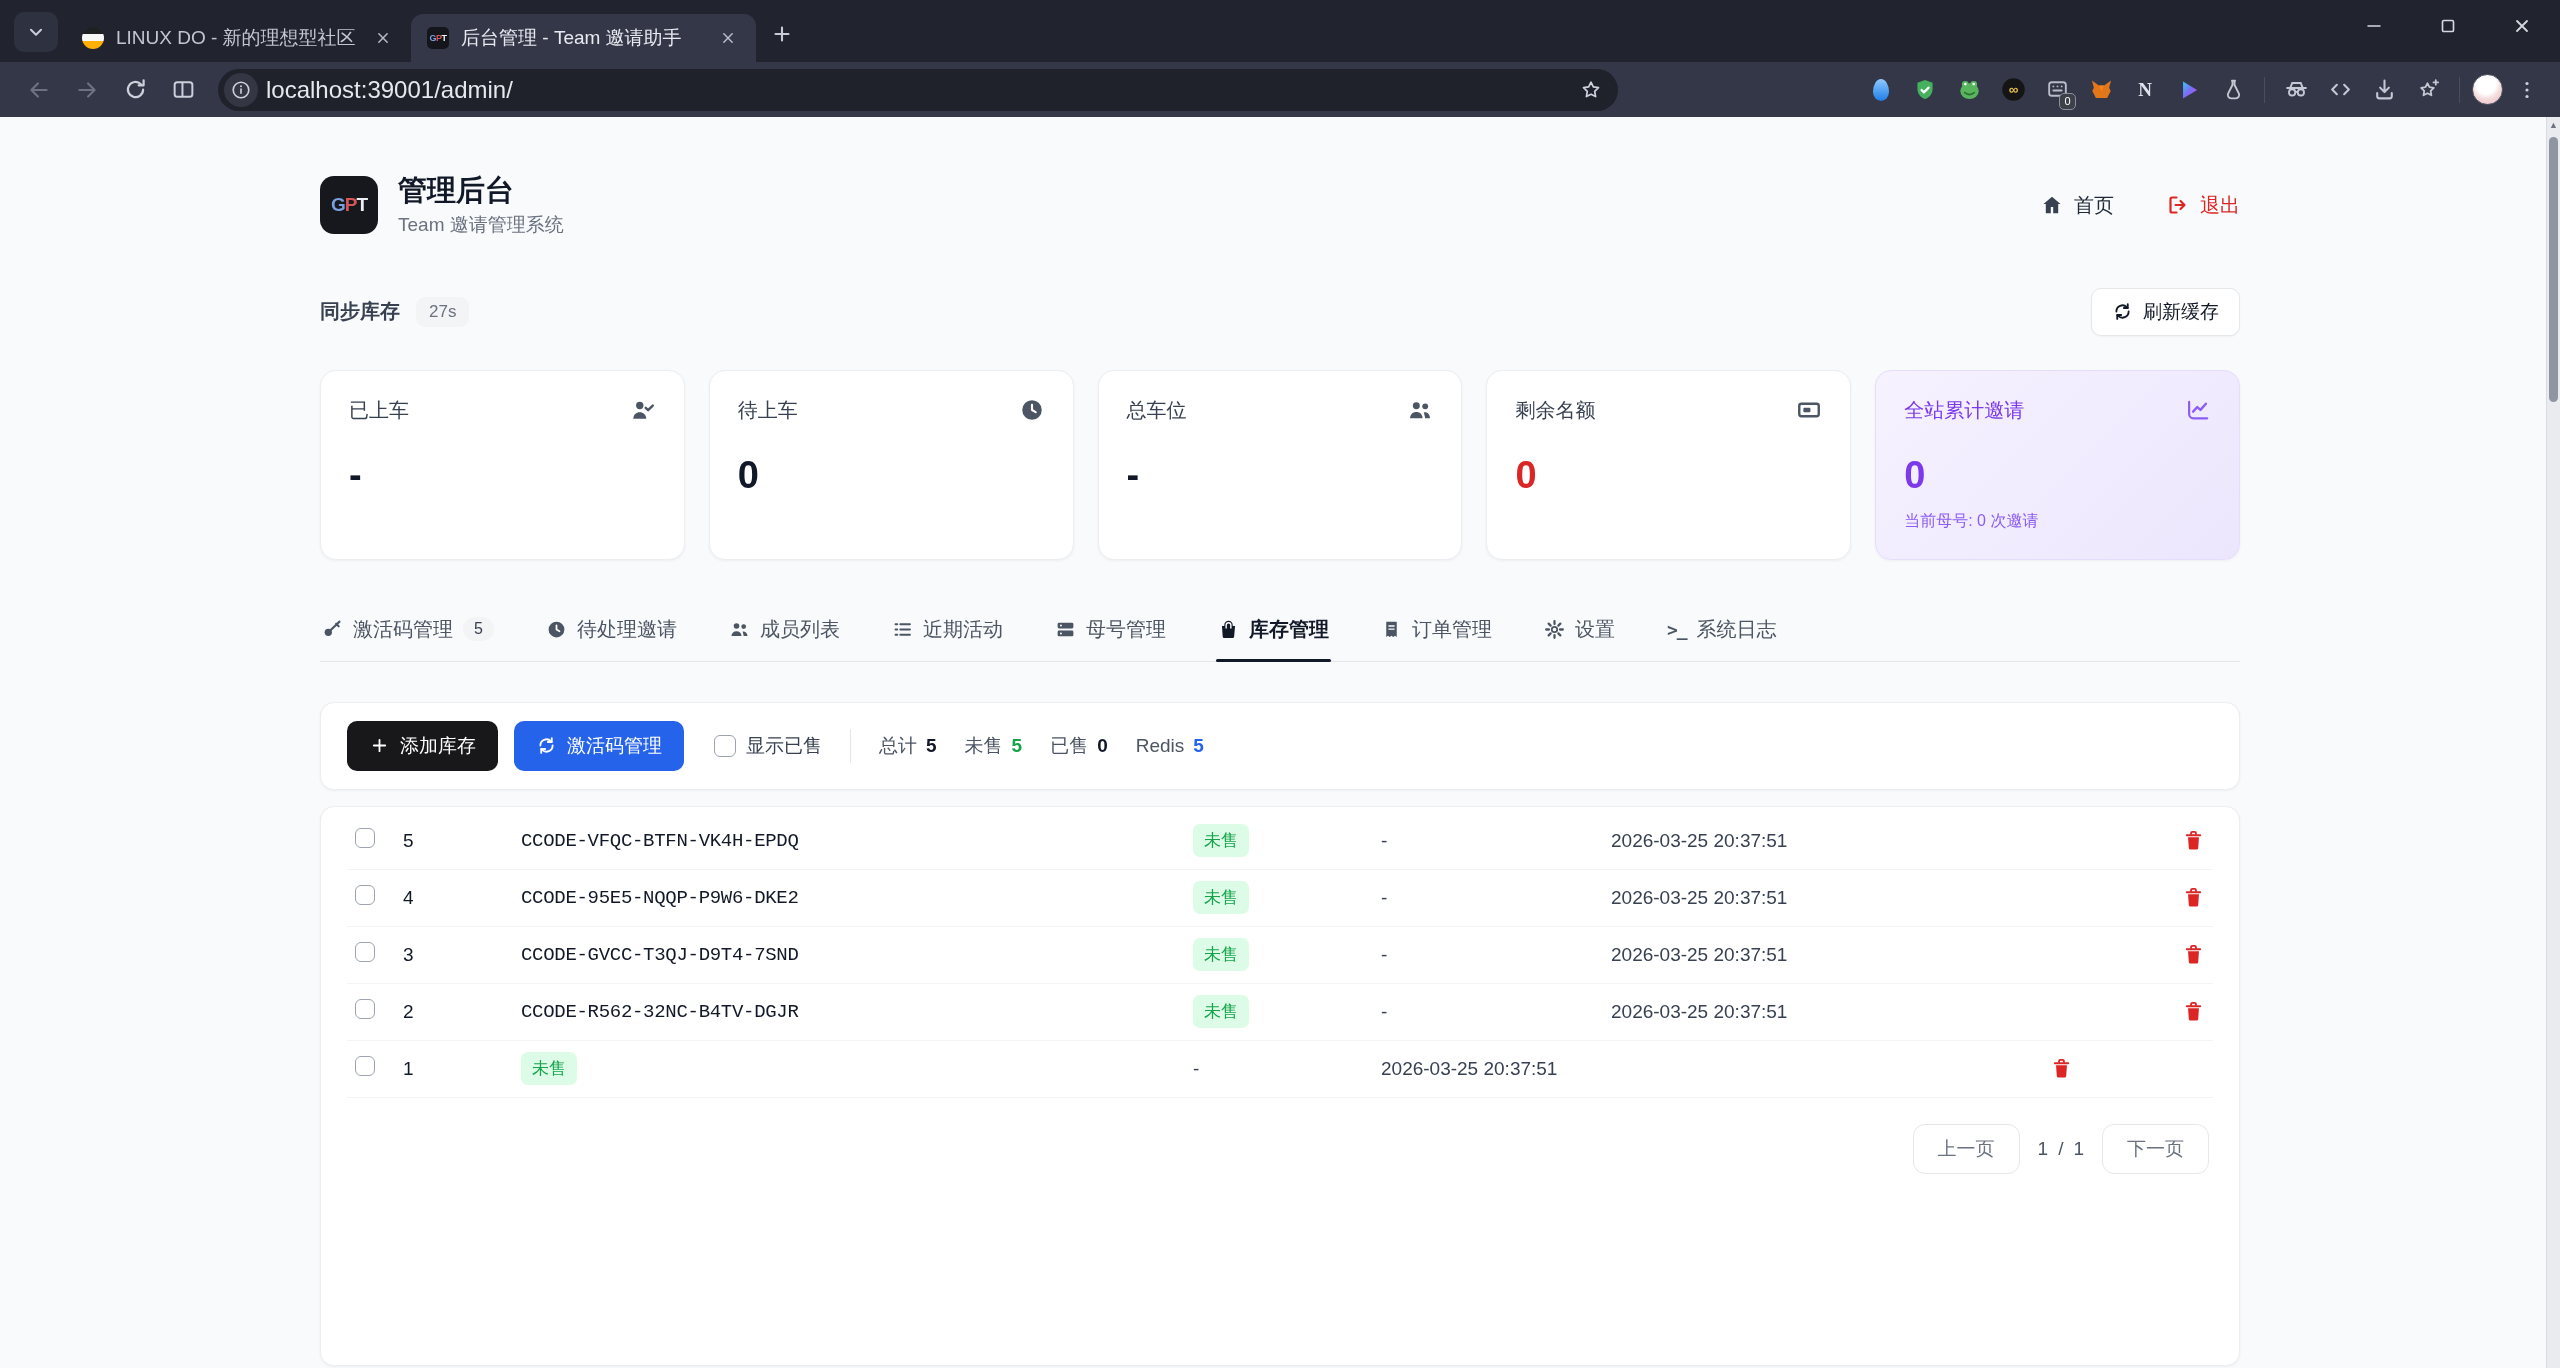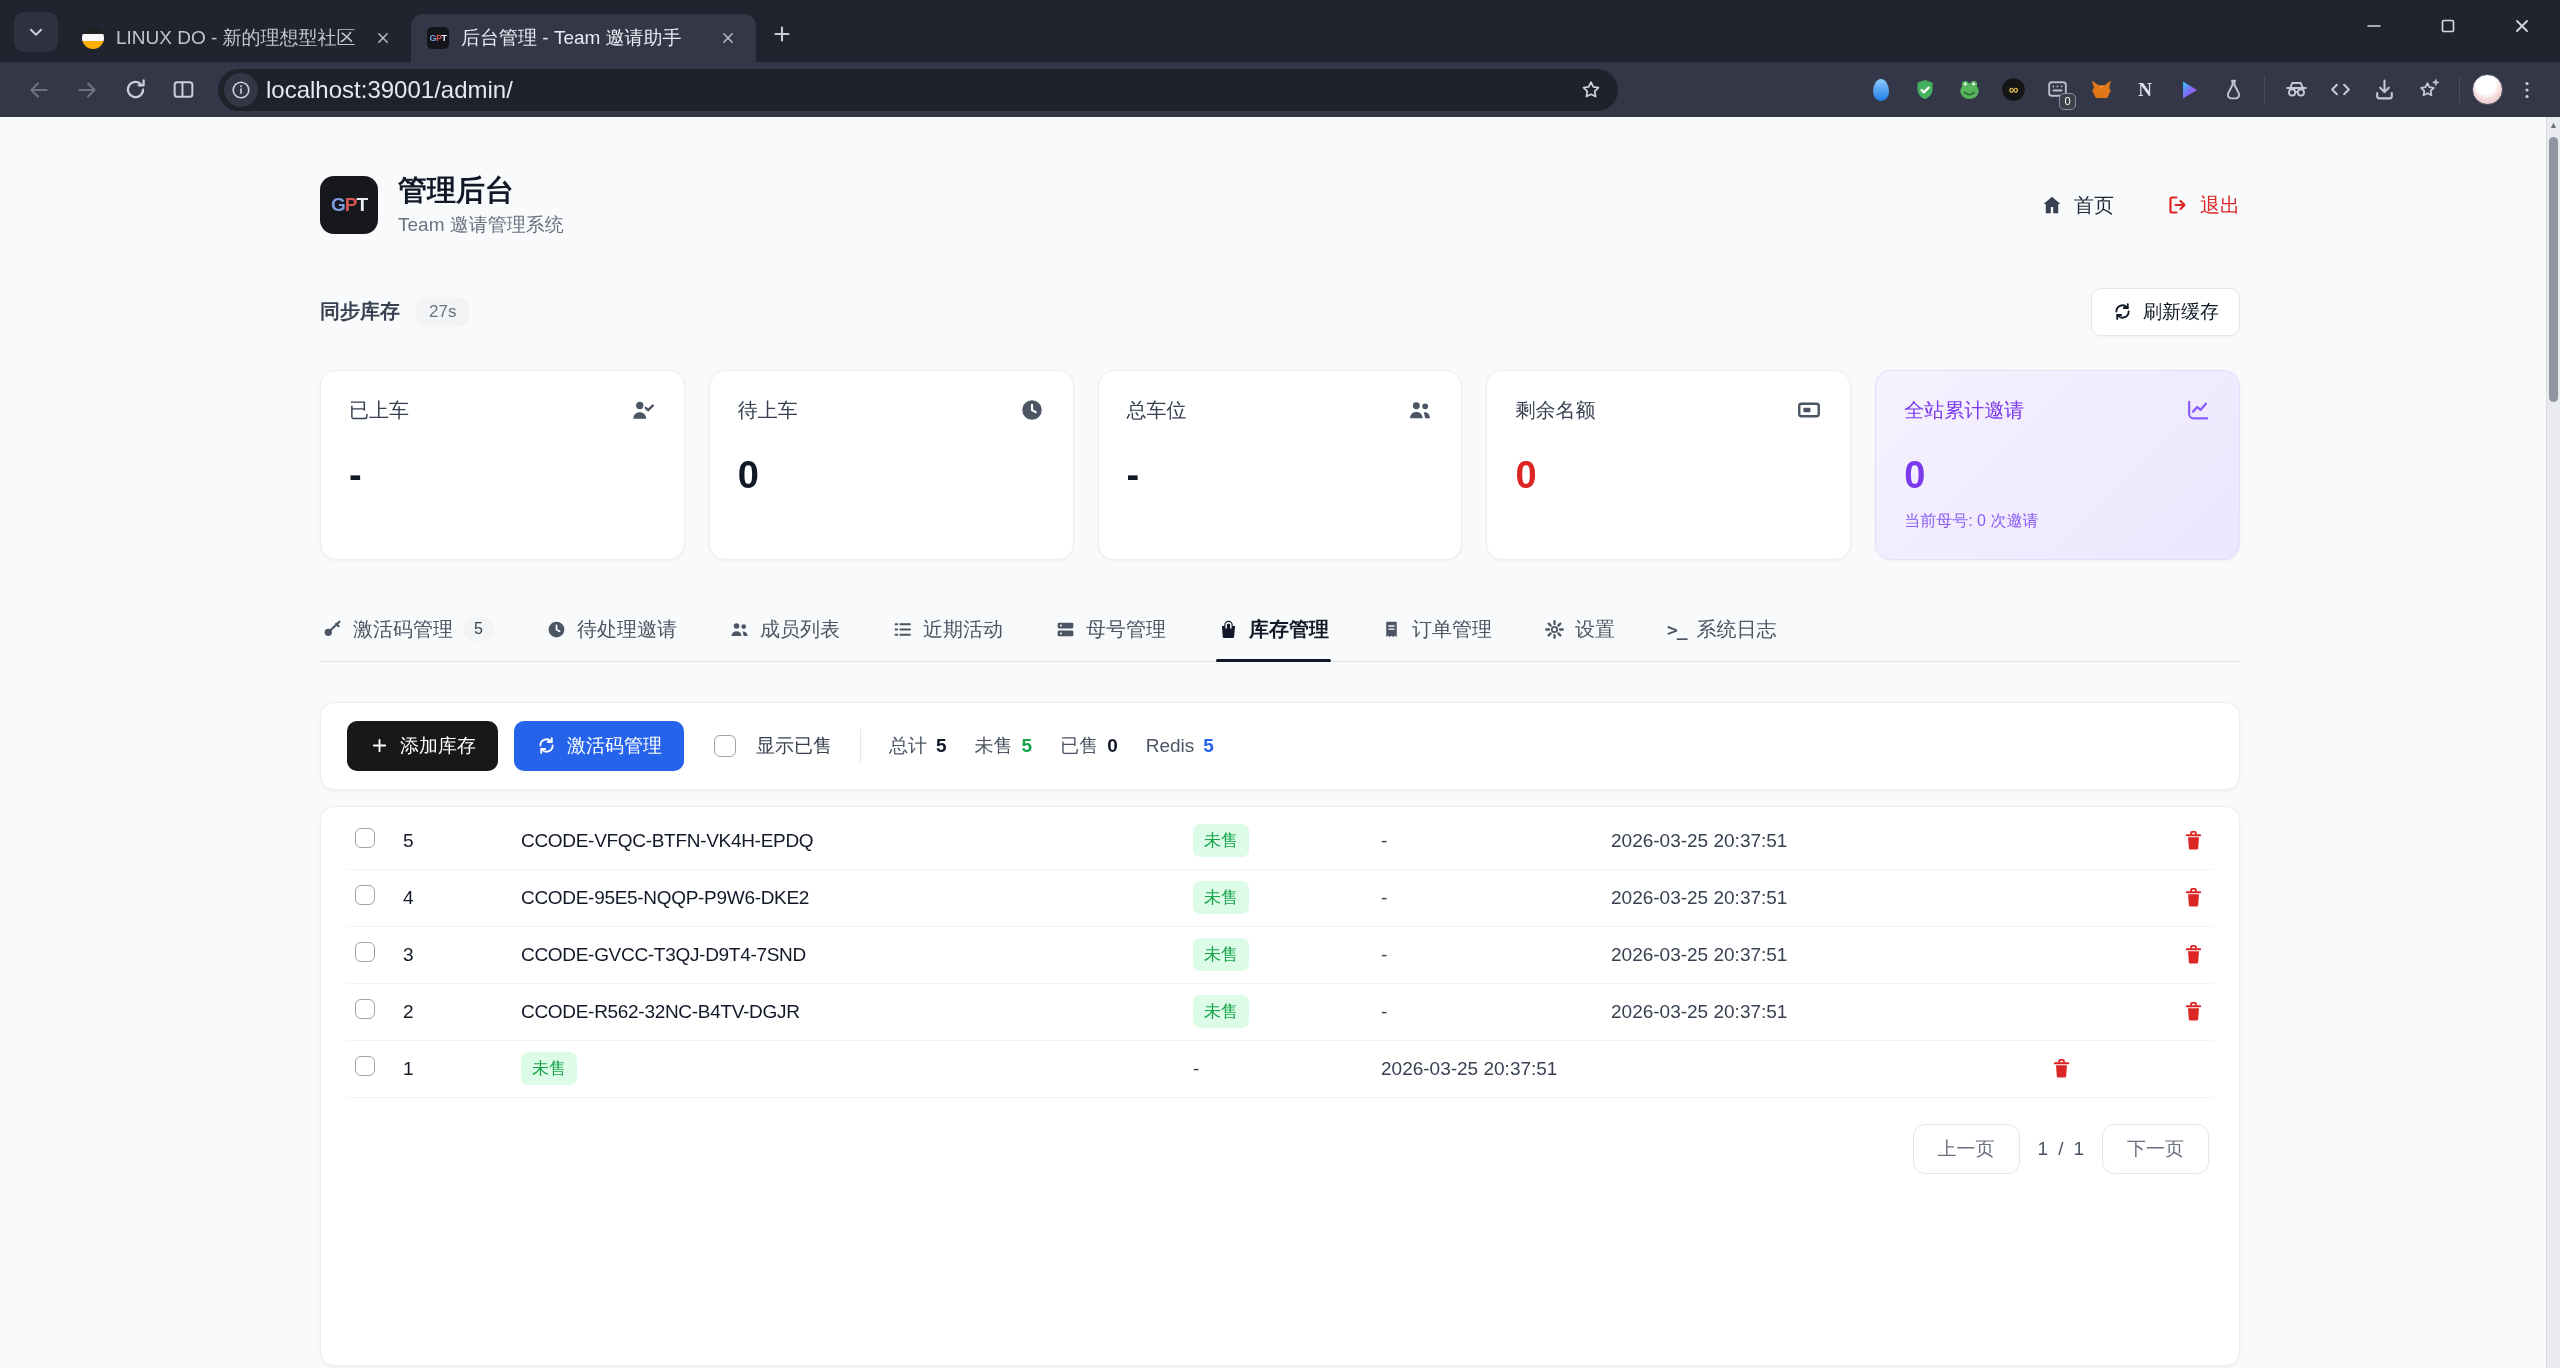--- a/index.html
+++ b/index.html
@@ -76,34 +76,34 @@
   .navtab.active .nticon { color:#111827; }
   .navtab.active::after { content:""; position:absolute; left:0; right:0; bottom:-1px; height:3px; background:#111827; border-radius:2px; }
   .nav-badge { background:#f3f4f6; color:#374151; font-size:16px; padding:3px 11px; border-radius:999px; }
   .term { font-family:"DejaVu Sans Mono",monospace; font-weight:700; font-size:18px; letter-spacing:-1px; }
 
   .panel { background:#fff; border:1px solid #eceef1; border-radius:14px; box-shadow:0 1px 3px rgba(0,0,0,.05); }
   .panel.toolbar-card { margin-top:40px; padding:18px 26px; display:flex; align-items:center; gap:16px; }
   .btn { display:flex; align-items:center; gap:10px; border:none; border-radius:10px; height:50px; padding:0 22px; font-size:19px; cursor:pointer; }
   .btn-dark { background:#18181b; color:#fff; }
   .btn-blue { background:#2563eb; color:#fff; }
-  .check-wrap { display:flex; align-items:center; gap:20px; margin-left:14px; cursor:pointer; }
+  .check-wrap { display:flex; align-items:center; gap:10px; margin-left:14px; cursor:pointer; }
   .checkbox { width:22px; height:22px; border:1.5px solid #9ca3af; border-radius:6px; background:#fff; }
   .check-label { font-size:19px; color:#374151; }
   .vdiv { width:1px; height:34px; background:#e5e7eb; margin:0 12px; }
   .sumrow { display:flex; align-items:center; gap:28px; }
   .sumitem { font-size:19px; color:#4b5563; display:flex; gap:9px; align-items:center; }
   .sumitem b { font-weight:700; }
 
   .panel.table-card { margin-top:16px; padding:6px 26px 0 26px; height:560px; }
   .tgrid { display:grid; grid-template-columns:56px 118px 1fr 188px 230px 470px 132px; align-items:center; }
   .thead { height:64px; border-bottom:1px solid #e5e7eb; color:#6b7280; font-size:19px; }
   .trow { height:57px; border-bottom:1px solid #f3f4f6; font-size:19px; color:#111827; }
   .cell-right { text-align:right; padding-right:4px; }
-  .code { font-family:Liberation Sans, sans-serif; font-size:19px; letter-spacing:-0.3px; }
+  .code { font-family:Liberation Mono, monospace; font-size:19px; letter-spacing:-0.3px; }
   .status-badge { display:inline-block; background:#dcfce7; color:#16a34a; font-size:17px; padding:5px 11px; border-radius:7px; }
   .dash { color:#374151; }
   .time { color:#374151; }
   .trashbtn { background:none; border:none; color:#dc2626; cursor:pointer; display:inline-flex; padding:4px; }
   .rowcheck { margin-left:8px; }
 
   .pagination { display:flex; align-items:center; justify-content:flex-end; gap:18px; padding:26px 4px 0 0; }
   .pagebtn { background:#fff; border:1px solid #e5e7eb; border-radius:12px; padding:11px 24px; font-size:19px; color:#6b7280; cursor:pointer; }
   .pageinfo { font-size:19px; color:#4b5563; display:flex; gap:10px; }
 

